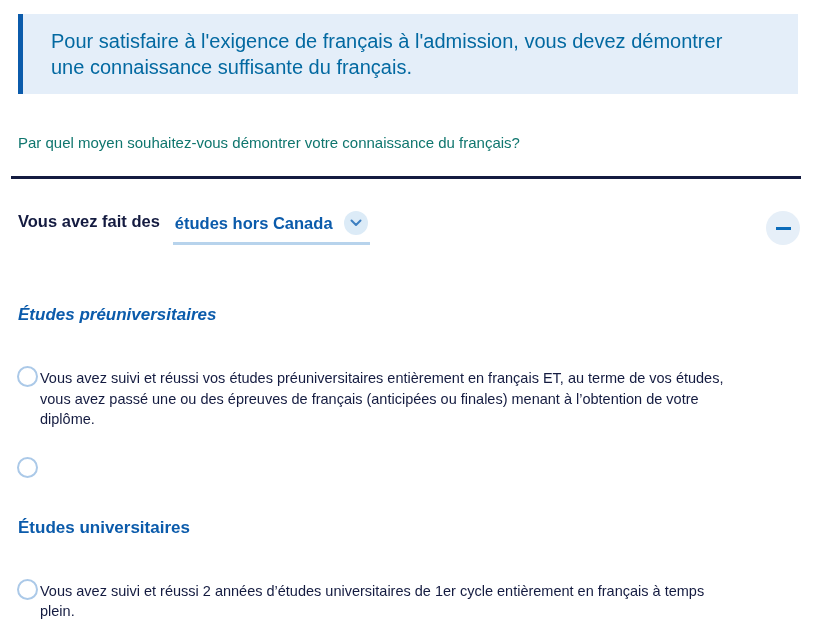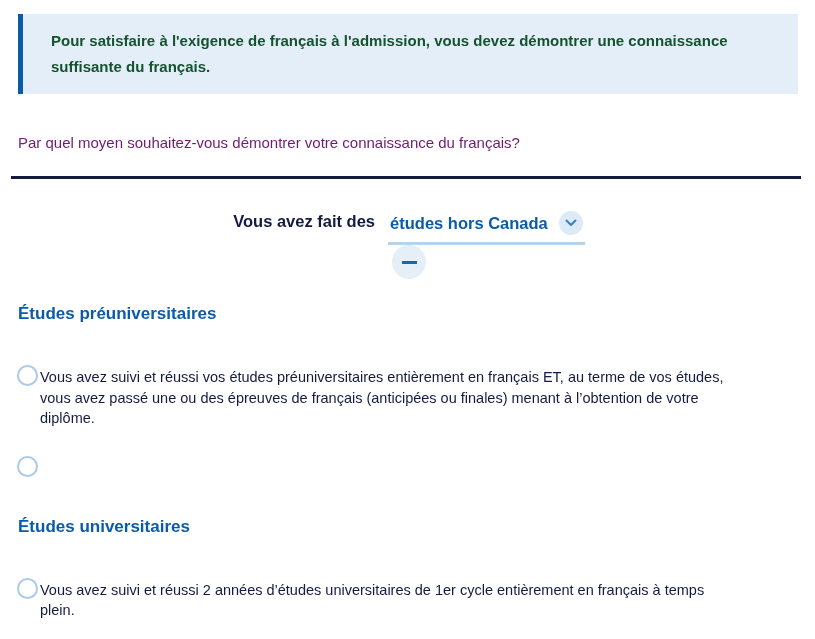--- a/index.html
+++ b/index.html
@@ -12,50 +12,49 @@
   .page { position: relative; width: 815px; height: 639px; }
 
   
   .banner {
     margin: 14px 17px 0 18px;
     background: #e4eef9;
     border-left: 5px solid #0b5bab;
     padding: 14px 26px 14px 28px;
   }
   .banner p {
-    font-size: 15px;
-    font-weight: 700;
+    font-size: 20px;
+    font-weight: 400;
     line-height: 26px;
-    color: #14532d;
+    color: #0369a1;
     max-width: 700px;
   }
 
   
   .question {
     margin: 40px 18px 8px 18px;
     font-size: 15px;
     font-weight: 500;
-    color: #701a75;
+    color: #0f766e;
   }
 
   
   .divider {
     border: none;
     height: 3px;
     background: #141b40;
     margin: 25px 14px 0 11px;
   }
 
   
   .selector-row {
     margin: 30px 15px 0 18px;
     display: flex;
-    align-items: center;
+    align-items: flex-end;
     justify-content: space-between;
-    flex-direction: column;
   }
   .selector-left { display: flex; align-items: flex-start; }
   .sel-label {
     font-size: 16.5px;
     font-weight: 700;
     color: #141b40;
     padding-top: 3px;
     margin-right: 13px;
   }
   .sel-control {
@@ -92,21 +91,21 @@
   }
   .minus-bar { width: 15px; height: 3px; background: #0c6cba; display: block; }
 
   
   .section-heading {
     margin: 40px 18px 0 18px;
     font-size: 17px;
     font-weight: 700;
     color: #0b5bab;
   }
-  .section-heading.first { margin-top: 25px; }
+  .section-heading.first { margin-top: 60px; font-style: italic; }
 
   
   .option {
     display: flex;
     align-items: flex-start;
     gap: 2px;
     margin: 43px 18px 0 17px;
     cursor: pointer;
   }
   .option.second { margin-top: 29px; }

